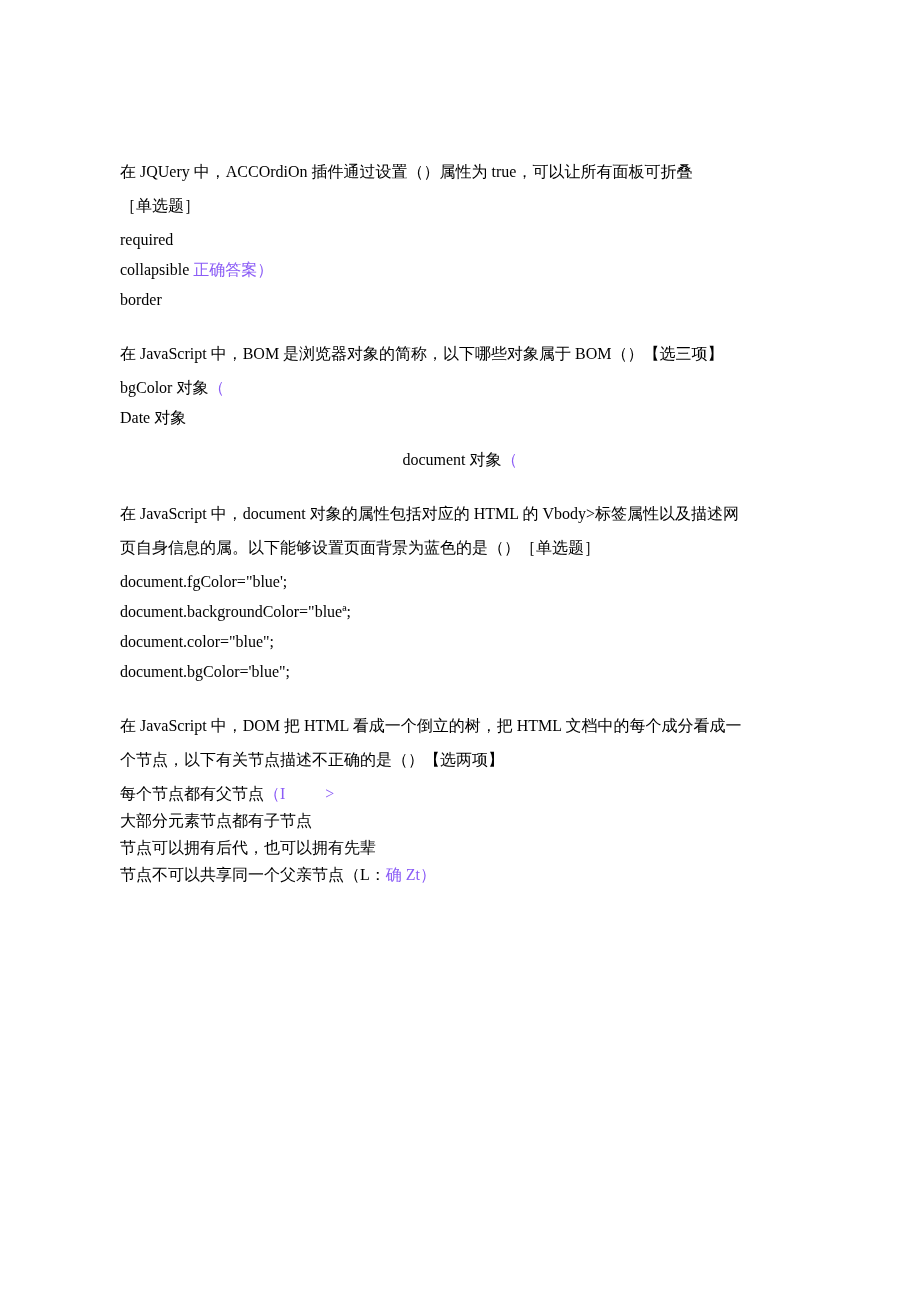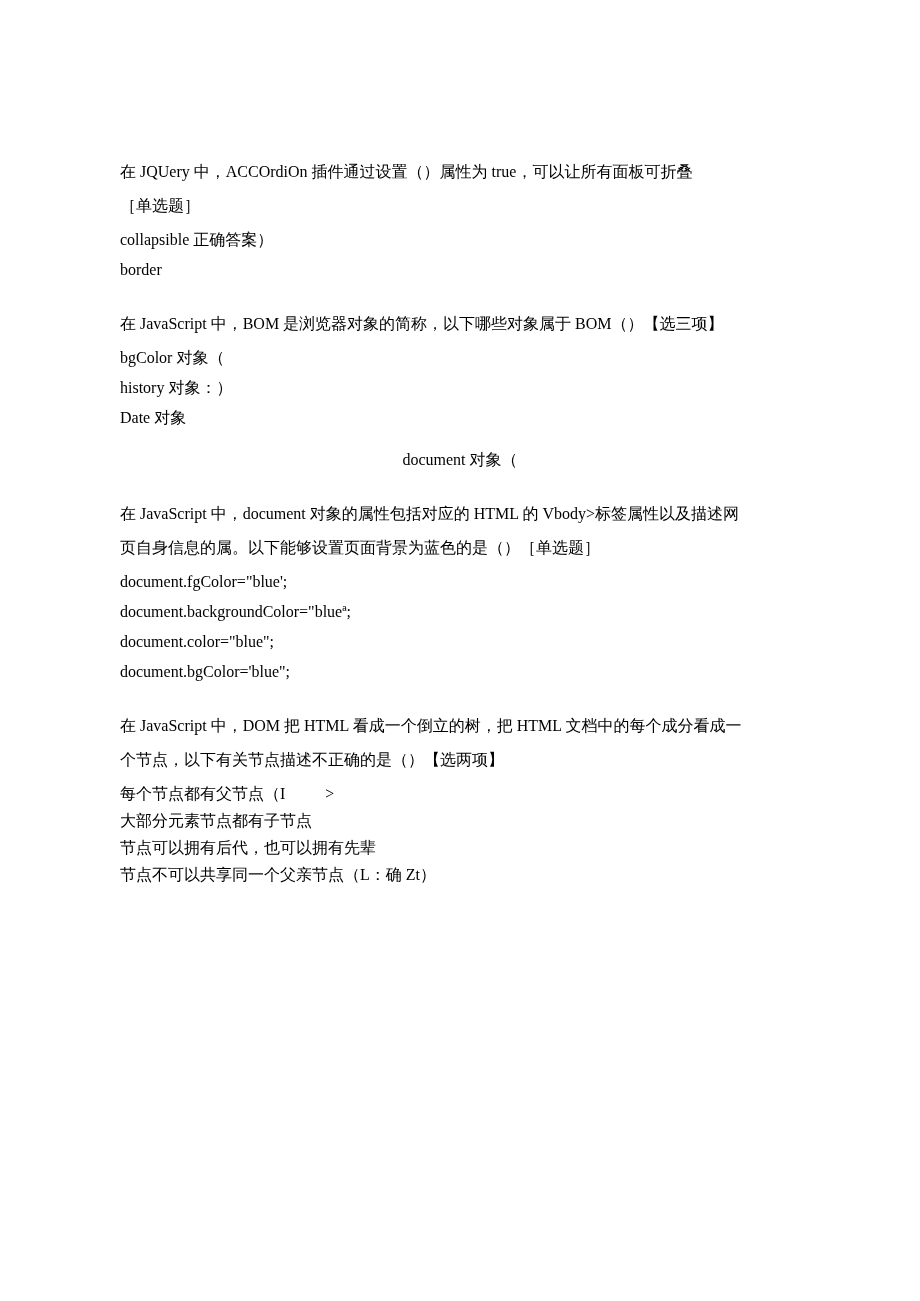--- a/index.html
+++ b/index.html
@@ -22,51 +22,49 @@
   .q-line {
     margin: 10px 0;
   }
   .opt-line {
     margin: 6px 0;
   }
   .tight .opt-line {
     margin: 3px 0;
   }
   .orange {
-    color: #000000;
+    color: #8b5cf6;
   }
   .inline {
     display: inline;
   }
   .gap {
     display: inline-block;
     width: 40px;
   }
 </style>
 </head>
 <body>
 
 <div class="page">
 
   <div class="block">
     <div class="q-line">在 JQUery 中，ACCOrdiOn 插件通过设置（）属性为 true，可以让所有面板可折叠</div>
     <div class="q-line">［单选题］</div>
+    <div class="opt-line">required</div>
     <div class="opt-line">
       <span class="inline">collapsible </span><span class="inline orange">正确答案）</span>
     </div>
     <div class="opt-line">border</div>
   </div>
 
   <div class="block">
     <div class="q-line">在 JavaScript 中，BOM 是浏览器对象的简称，以下哪些对象属于 BOM（）【选三项】</div>
     <div class="opt-line">
       <span class="inline">bgColor 对象</span><span class="inline orange">（</span>
-    </div>
-    <div class="opt-line">
-      <span class="inline">history 对象：</span><span class="inline orange">）</span>
     </div>
     <div class="opt-line">Date 对象</div>
     <div class="opt-line" style="margin-top:18px;text-align:center;">
       <span class="inline">document 对象</span><span class="inline orange">（</span>
     </div>
   </div>
 
   <div class="block">
     <div class="q-line">在 JavaScript 中，document 对象的属性包括对应的 HTML 的 Vbody&gt;标签属性以及描述网</div>
     <div class="q-line">页自身信息的属。以下能够设置页面背景为蓝色的是（）［单选题］</div>

